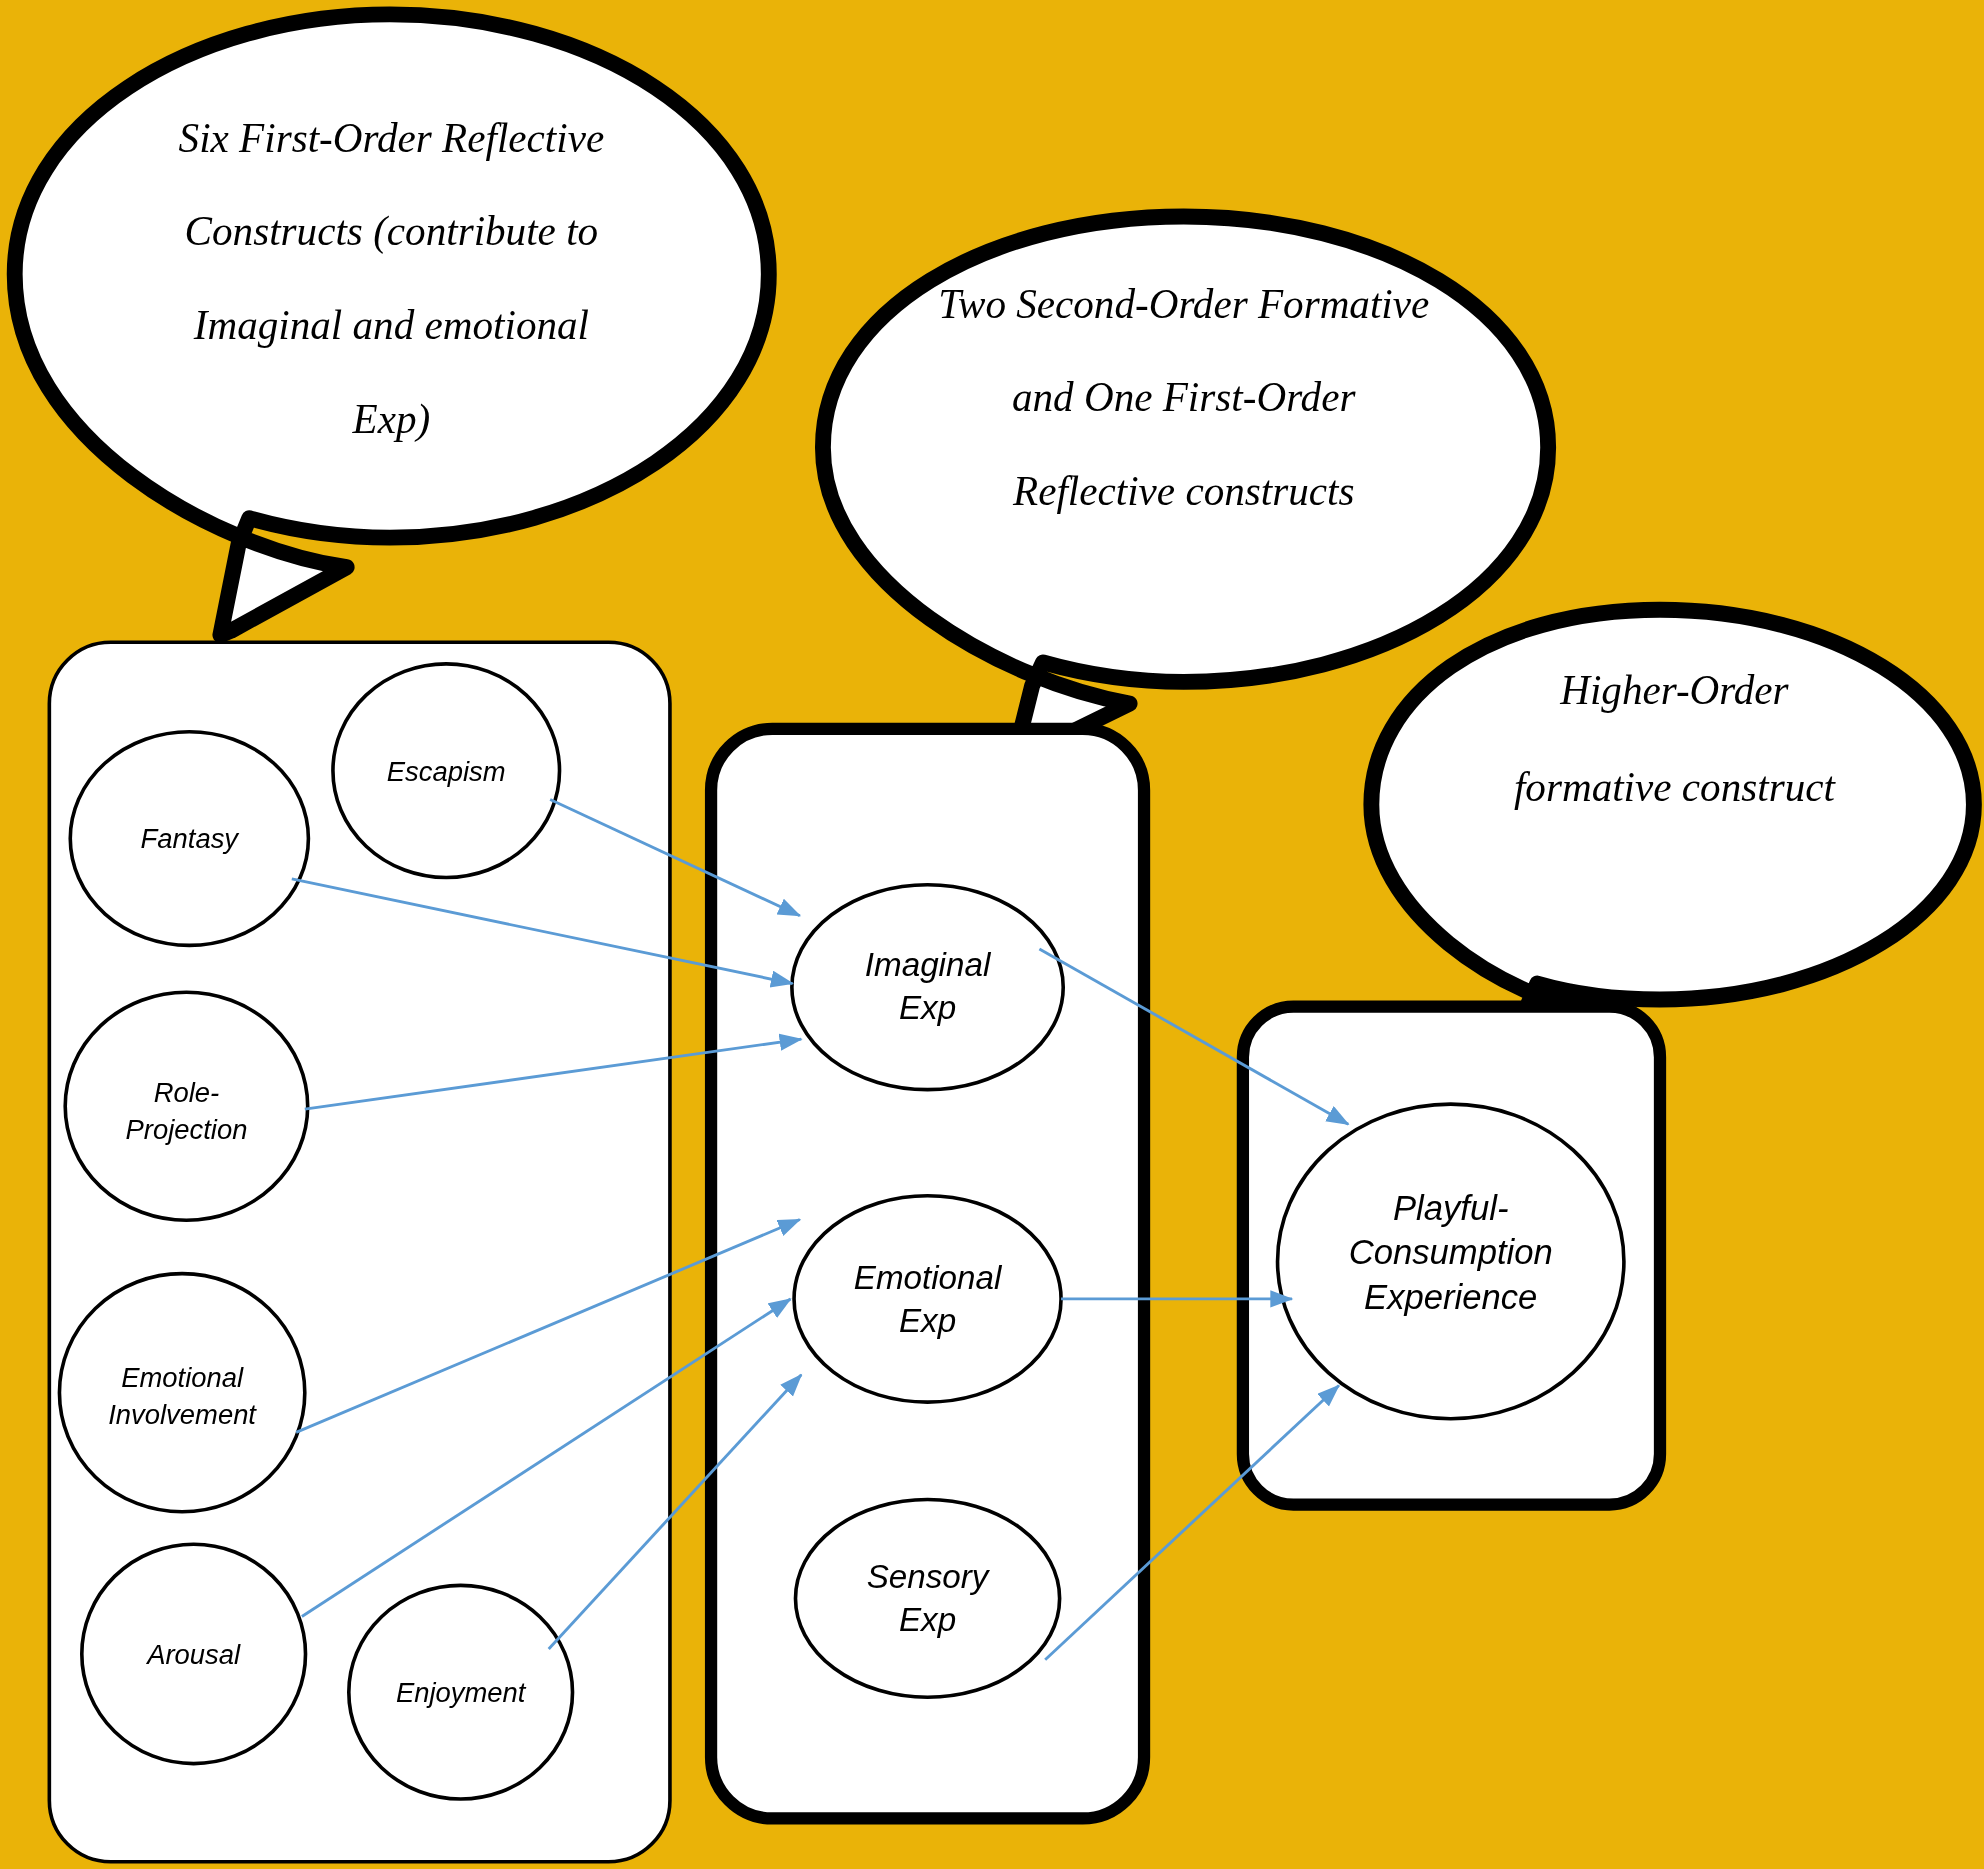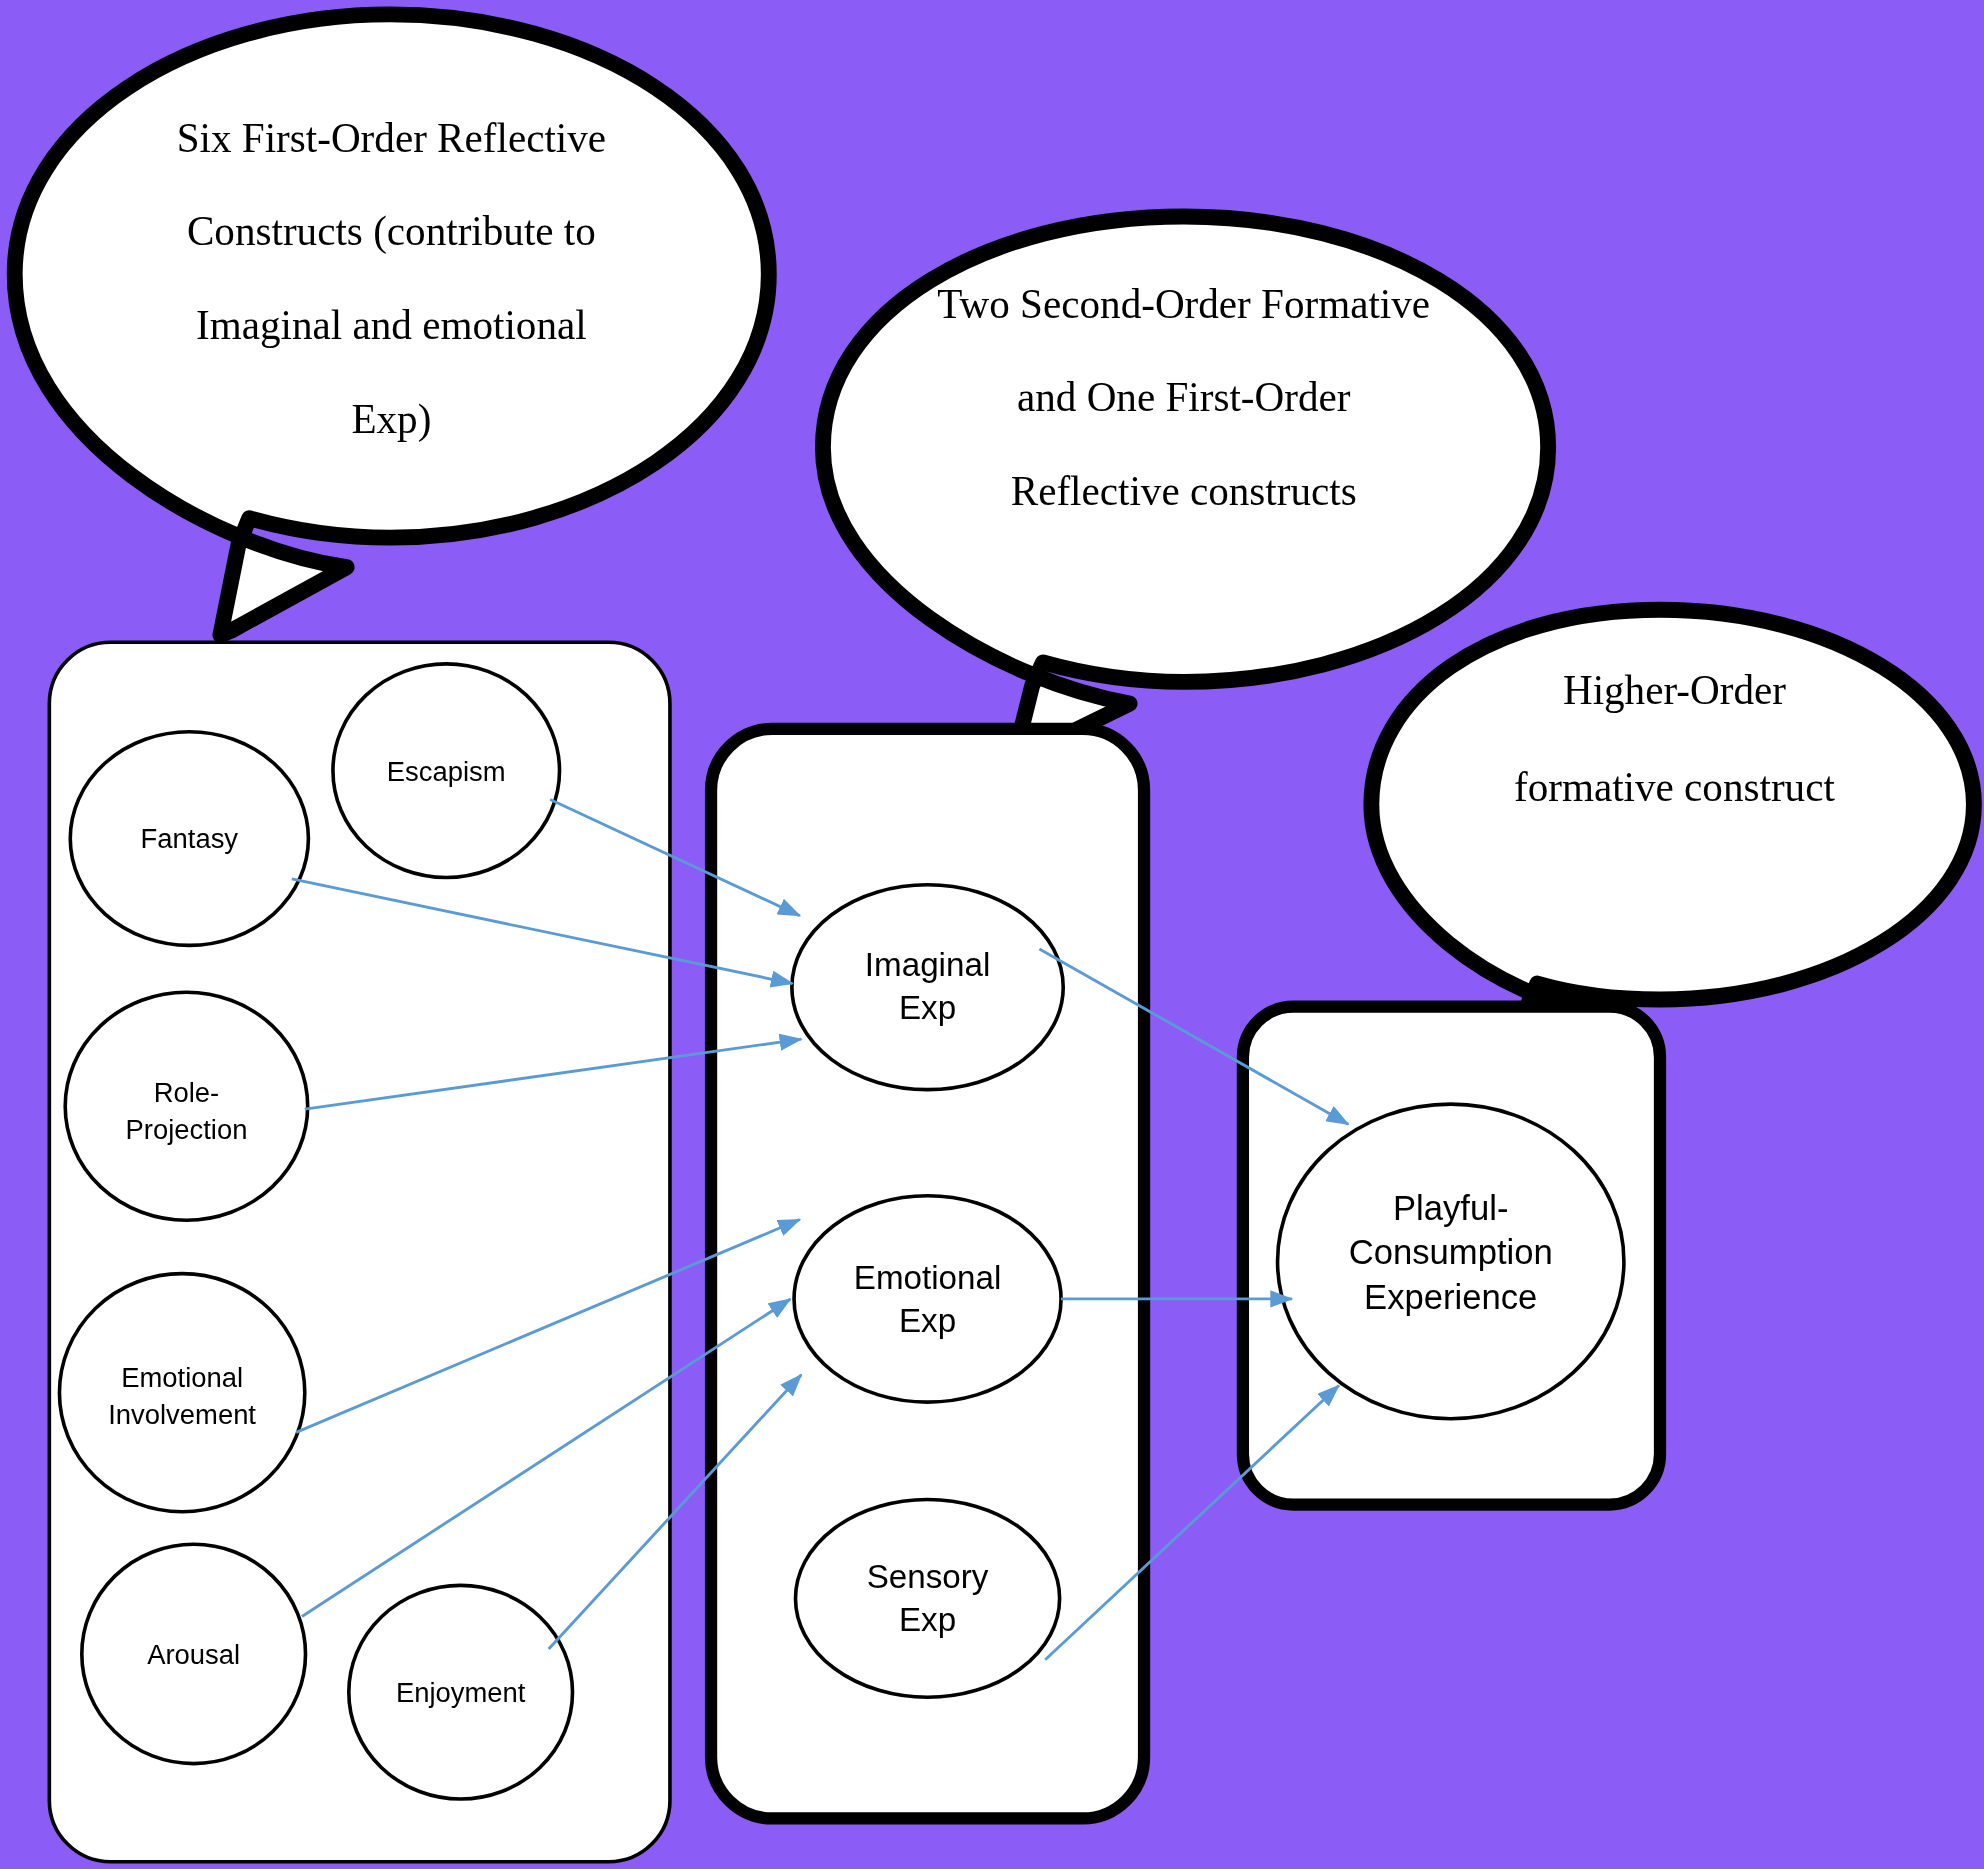--- a/index.html
+++ b/index.html
@@ -1,16 +1,16 @@
 <!DOCTYPE html>
 <html style="font-size:11.5px"><head>
 <meta charset="utf-8">
 <style>
   html,body{margin:0;padding:0;background:#ffffff;}
-  #stage{position:relative;width:1985px;height:1869px;background:#8b5cf6;overflow:hidden;}
+  #stage{position:relative;width:1985px;height:1869px;background:#eab308;overflow:hidden;font-style:italic;}
   svg#canvas{position:absolute;left:0;top:0;width:1985px;height:1869px;}
   .bubble-text{
     font-family:"Liberation Serif","DejaVu Serif",serif;
     fill:#000; text-anchor:middle; font-size:57px;
   }
   .node-text{
     font-family:"Liberation Sans","DejaVu Sans",sans-serif;
     fill:#000; text-anchor:middle;
   }
   .node-text.small{font-size:38px;}

